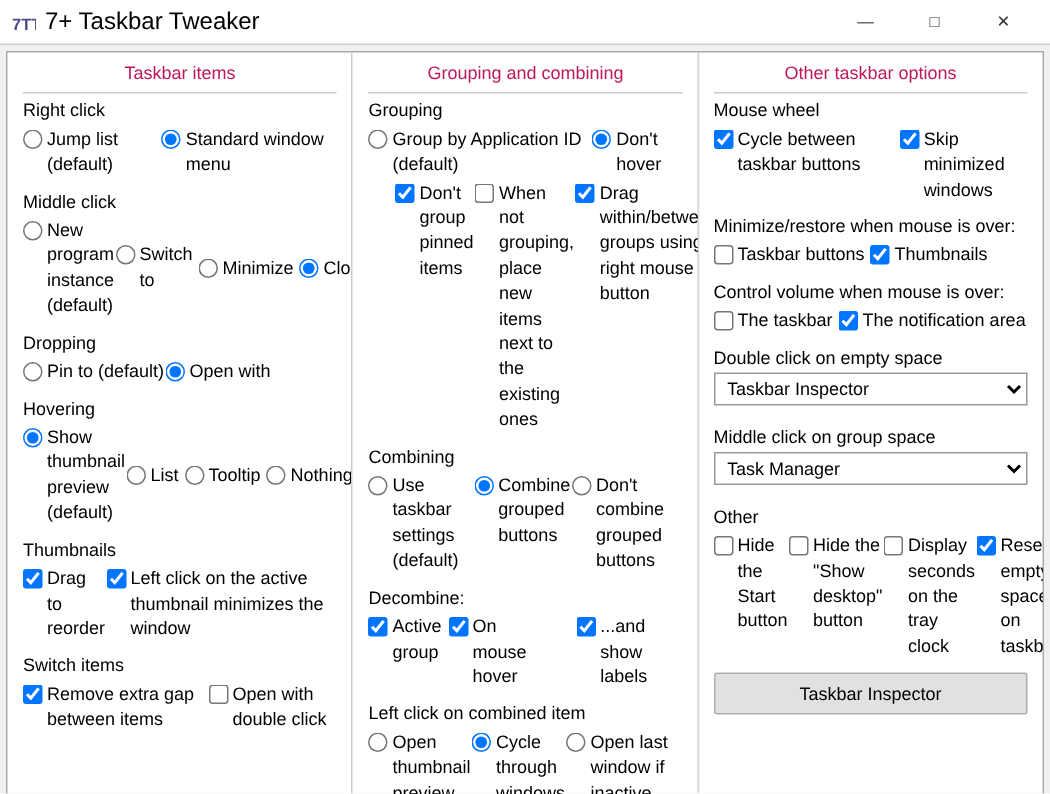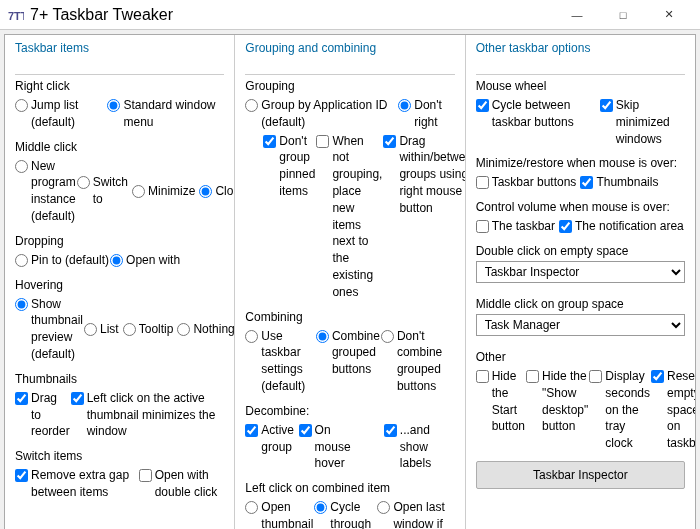--- a/index.html
+++ b/index.html
@@ -73,27 +73,27 @@
       flex: 1;
       padding: 6px 10px;
       border-right: 1px solid #ccc;
       overflow-y: auto;
     }
     .column:last-child {
       border-right: none;
     }
 
     .col-header {
-      text-align: left;
+      text-align: center;
       font-size: 12px;
       font-weight: normal;
-      padding-bottom: 19px;
+      padding-bottom: 6px;
       margin-bottom: 4px;
       border-bottom: 1px solid #ccc;
-      color: #0369a1;
+      color: #be185d;
     }
 
     .section-label {
       font-size: 12px;
       margin-top: 8px;
       margin-bottom: 3px;
       color: #000;
     }
     .section-label.first { margin-top: 2px; }
 
@@ -292,21 +292,21 @@
       <div class="col-header">Grouping and combining</div>
 
       <div class="section-label first">Grouping</div>
       <div class="radio-group">
         <label class="radio-row">
           <input type="radio" name="grouping" style="">
           <span>Group by Application ID (default)</span>
         </label>
         <label class="radio-row">
           <input type="radio" name="grouping" checked="" style="">
-          <span>Don't right</span>
+          <span>Don't hover</span>
         </label>
       </div>
       <div class="check-group indent">
         <label class="check-row">
           <input type="checkbox" checked="" style="">
           <span>Don't group pinned items</span>
         </label>
         <label class="check-row">
           <input type="checkbox" style="">
           <span>When not grouping, place new items next to the existing ones</span>

